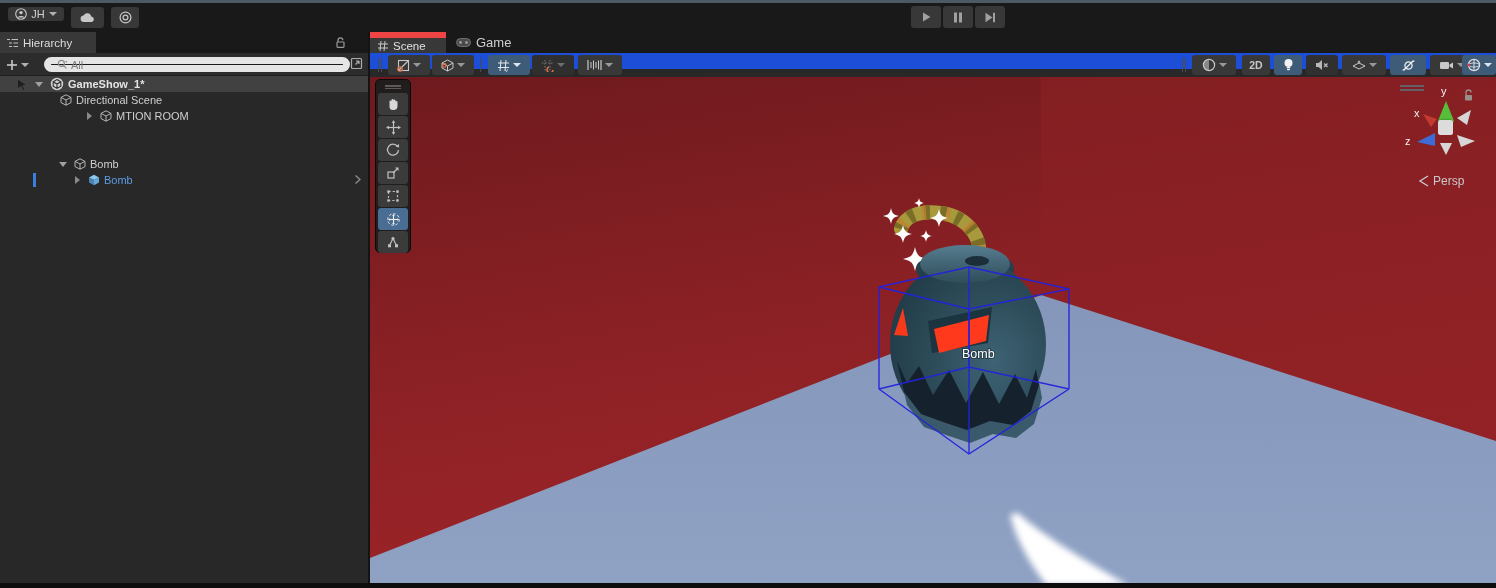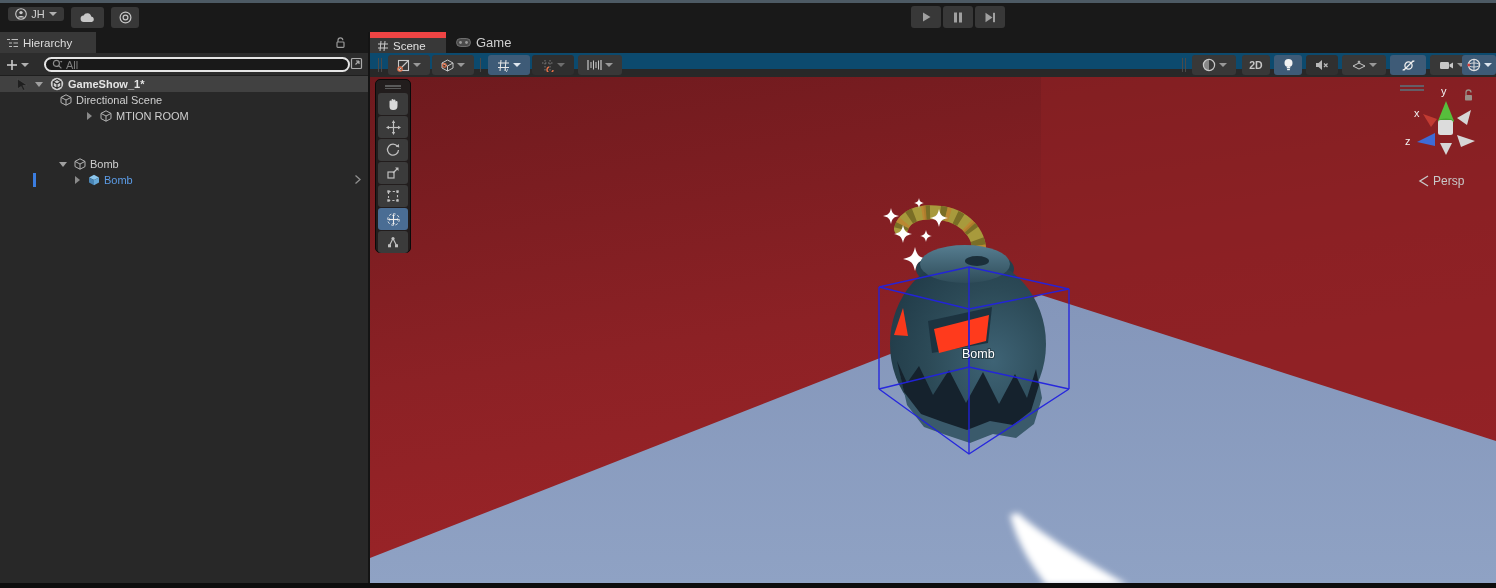--- a/index.html
+++ b/index.html
@@ -116,21 +116,21 @@
       <span>
           <svg width="12" height="12" viewBox="0 0 12 12">
             <g stroke="#C8C8C8" stroke-width="1.6">
               <line x1="6" y1="1" x2="6" y2="11"></line>
               <line x1="1" y1="6" x2="11" y2="6"></line>
             </g>
           </svg>
         </span>
       <span class="caret" style="border-top-color:#B0B0B0;"></span>
     </div>
-    <div class="abs" style="left:44px;top:4px;width:306px;height:15px;background:#191919;border:2px solid #e5e5e5;border-radius:8px;box-sizing:border-box;display:flex;align-items:center;gap:3px;padding-left:6px;">
+    <div class="abs" style="left:44px;top:4px;width:306px;height:15px;background:#191919;border:7px solid #e5e5e5;border-radius:8px;box-sizing:border-box;display:flex;align-items:center;gap:3px;padding-left:6px;">
       <span>
           <svg width="11" height="11" viewBox="0 0 11 11">
             <circle cx="4.4" cy="4.4" r="3" fill="none" stroke="#8A8A8A" stroke-width="1.2"></circle>
             <line x1="6.6" y1="6.6" x2="9.4" y2="9.4" stroke="#8A8A8A" stroke-width="1.2"></line>
             <path d="M8 2 l2.4 0 l-1.2 1.8 Z" fill="#8A8A8A"></path>
           </svg>
         </span>
       <span style="font-size:11px;color:#7F7F7F;">All</span>
     </div>
     <div class="abs" style="left:350px;top:4px;width:14px;height:15px;">
@@ -236,21 +236,21 @@
             <circle cx="10.5" cy="4.5" r="1.4" fill="#9A9A9A"></circle>
           </svg>
         </span>
       <span style="font-size:13px;color:#CFCFCF;">Game</span>
     </div>
     <div class="abs" style="left:1113px;top:4px;width:10px;height:14px;">
       <span><span class="kebab-dot"></span><span class="kebab-dot"></span><span class="kebab-dot"></span></span>
     </div>
   </div>
 
-  <div class="abs" style="left:0;top:21px;width:1126px;height:16px;background:#0c4a6e;">
+  <div class="abs" style="left:0;top:21px;width:1126px;height:16px;background:#1d4ed8;">
     <span class="abs grip" style="left:8px;top:5px;"></span>
     <span class="abs grip" style="left:11px;top:5px;"></span>
     <div class="abs toolbtn" style="left:18px;top:2px;width:42px;height:20px;">
       <span>
           <svg width="13" height="13" viewBox="0 0 13 13">
             <rect x="1.5" y="1.5" width="10" height="10" fill="none" stroke="#C8C8C8" stroke-width="1.1"></rect>
             <line x1="11.5" y1="1.5" x2="1.5" y2="11.5" stroke="#C8C8C8" stroke-width="1.1"></line>
             <circle cx="3" cy="10" r="2.2" fill="none" stroke="#E8734A" stroke-width="1.2"></circle>
           </svg>
         </span>

